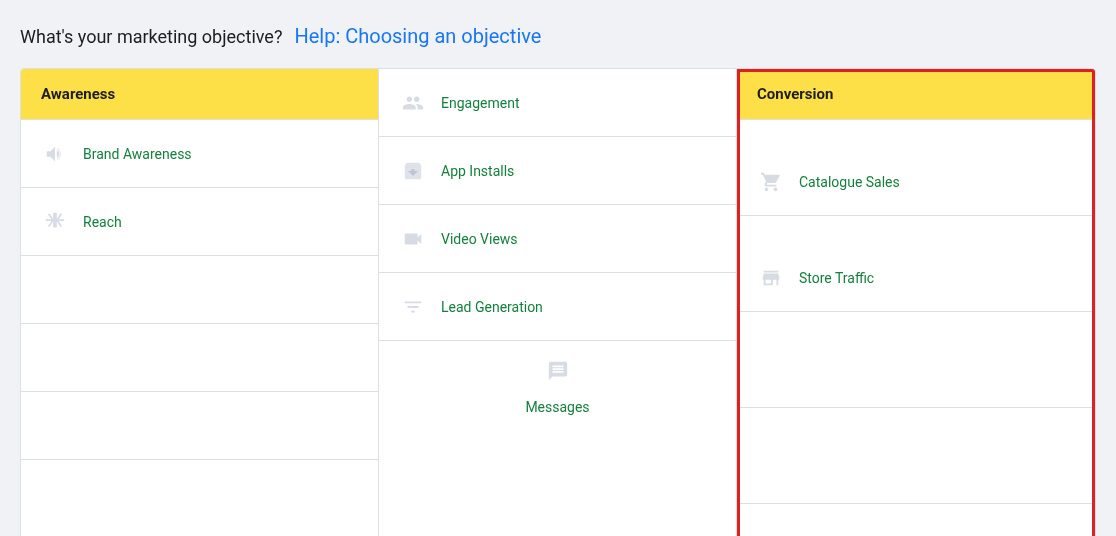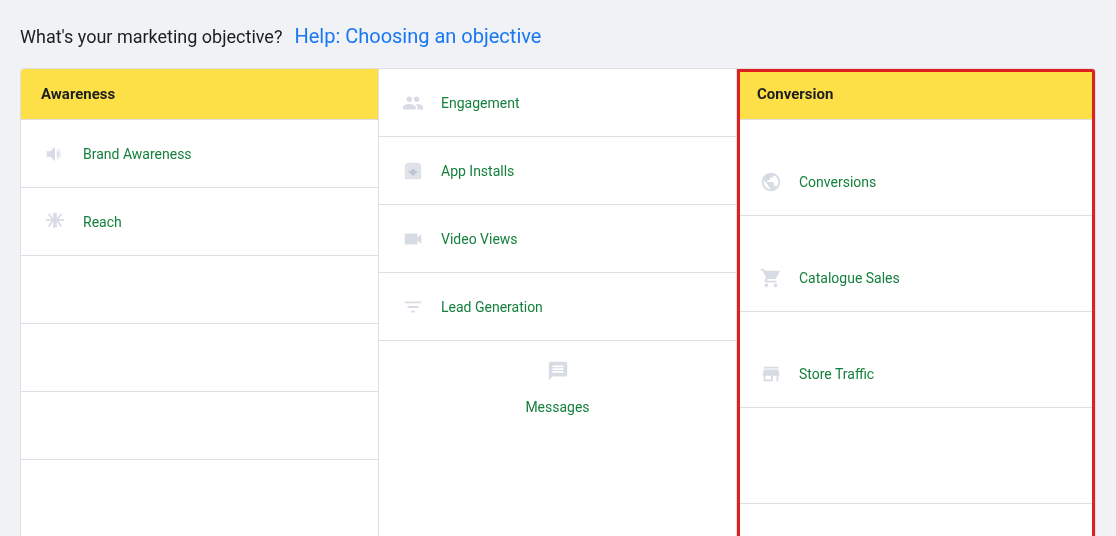--- a/index.html
+++ b/index.html
@@ -177,28 +177,20 @@
             </svg>
           </span>
           <span class="item-label">Messages</span>
         </div>
       </div>
       <div class="column highlighted">
         <div class="column-header">Conversion</div>
         <div class="column-item">
           <span class="item-icon">
             <svg viewBox="0 0 24 24" width="22" height="22">
-              <path d="M12 2C6.48 2 2 6.48 2 12s4.48 10 10 10 10-4.48 10-10S17.52 2 12 2zm-1 17.93c-3.95-.49-7-3.85-7-7.93 0-.62.08-1.21.21-1.79L9 15v1c0 1.1.9 2 2 2v1.93zm6.9-2.54c-.26-.81-1-1.39-1.9-1.39h-1v-3c0-.55-.45-1-1-1H8v-2h2c.55 0 1-.45 1-1V7h2c1.1 0 2-.9 2-2v-.41c2.93 1.19 5 4.06 5 7.41 0 2.08-.8 3.97-2.1 5.39z" opacity="0.5"></path>
-            </svg>
-          </span>
-          <span class="item-label">Conversions</span>
-        </div>
-        <div class="column-item">
-          <span class="item-icon">
-            <svg viewBox="0 0 24 24" width="22" height="22">
               <path d="M7 18c-1.1 0-1.99.9-1.99 2S5.9 22 7 22s2-.9 2-2-.9-2-2-2zM1 2v2h2l3.6 7.59-1.35 2.45c-.16.28-.25.61-.25.96C5 16.1 6.1 17 7 17h11v-2H7.42c-.14 0-.25-.11-.25-.25l.03-.12.9-1.63H16c.75 0 1.41-.41 1.75-1.03l3.58-6.49A1 1 0 0 0 20.5 4H5.21l-.94-2H1zm16 16c-1.1 0-1.99.9-1.99 2s.89 2 1.99 2 2-.9 2-2-.9-2-2-2z" opacity="0.5"></path>
             </svg>
           </span>
           <span class="item-label">Catalogue Sales</span>
         </div>
         <div class="column-item">
           <span class="item-icon">
             <svg viewBox="0 0 24 24" width="22" height="22">
               <path d="M20 4H4v2h16V4zm1 10v-2l-1-5H4l-1 5v2h1v6h10v-6h4v6h2v-6h1zm-9 4H6v-4h6v4z" opacity="0.5"></path>
             </svg>

